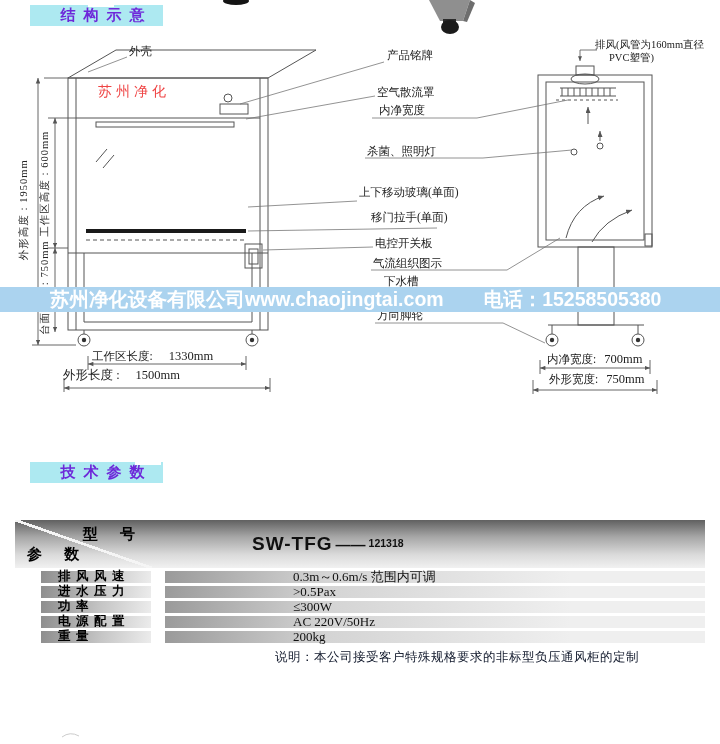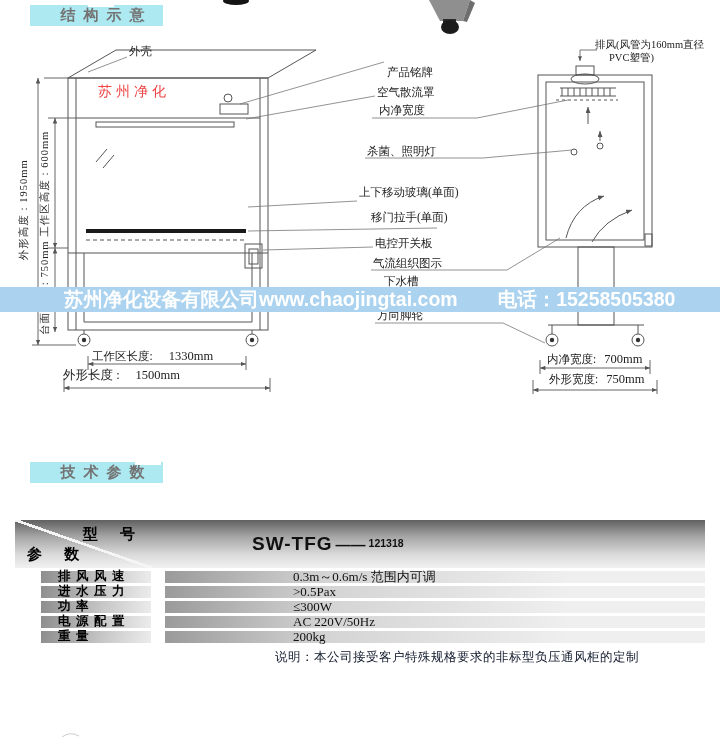--- a/index.html
+++ b/index.html
@@ -7,27 +7,27 @@
   .page{position:relative;width:720px;height:744px;background:#fff;overflow:hidden;
         font-family:"Liberation Serif",serif;color:#222}
   svg.diagram{position:absolute;left:0;top:0;z-index:1}
   .lbl{position:absolute;font-size:11.5px;line-height:1.1;color:#222;white-space:nowrap;z-index:2;
        font-family:"Liberation Serif",serif}
   .rot{transform:rotate(-90deg);transform-origin:center;text-align:center;font-size:10.5px;letter-spacing:1px}
   .brand{font-size:14px;letter-spacing:4px;color:#ef4444}
   .exhaust{font-size:10.5px;line-height:1.2}
   .exhaust .l2{padding-left:14px}
   .dimrow .v{margin-left:16px;font-size:12.5px}
-  .badge{position:absolute;left:30px;width:133px;height:21px;background:#ade9f1;color:#737373;
+  .badge{position:absolute;left:30px;width:133px;height:21px;background:#ade9f1;color:#6d28d9;
          font-family:"Liberation Sans",sans-serif;font-weight:bold;font-size:15px;letter-spacing:8px;
          display:flex;align-items:center;justify-content:center;padding-left:20px;z-index:2}
   .badge .notch{position:absolute;background:#fff;height:7px;width:26px}
   .watermark{position:absolute;left:0;top:287px;width:720px;height:25px;background:#abd3ef;z-index:5;
              display:flex;align-items:center;color:#fff;font-family:"Liberation Sans",sans-serif;
-             font-weight:bold;font-size:19.5px;padding-left:64px;white-space:nowrap}
+             font-weight:bold;font-size:19.5px;padding-left:50px;white-space:nowrap}
   .watermark .site{}
   .watermark .phone{margin-left:40px}
   .spec{position:absolute;left:15px;top:520px;width:690px;z-index:2;font-family:"Liberation Sans",sans-serif}
   .spec-header{position:relative;height:48px;
                background:linear-gradient(180deg,#606060,#a6a6a6 35%,#dadada 72%,#f1f1f1)}
   .hdr-left{position:absolute;left:0;top:0;width:137px;height:48px}
   .hdr-diag{position:absolute;left:0;top:0;width:137px;height:48px;
             background:linear-gradient(to top right,rgba(0,0,0,0) 48.5%,#f5f5f5 48.5% 51.5%,rgba(0,0,0,0) 51.5%)}
   .hdr-model{position:absolute;right:8px;top:5px;font-weight:bold;font-size:15px;letter-spacing:9px;color:#000}
   .hdr-param{position:absolute;left:12px;bottom:4px;font-weight:bold;font-size:15px;letter-spacing:9px;color:#000}
@@ -171,21 +171,21 @@
     <div class="notch" style="left:58px;top:-5px"></div>
     <span>结构示意</span>
   </div>
   <div class="badge" style="top:462px">
     <div class="notch" style="left:105px;top:-4px"></div>
     <span>技术参数</span>
   </div>
 
   <div class="lbl brand" style="left:98px;top:84px">苏州净化</div>
   <div class="lbl" style="left:129px;top:45px">外壳</div>
-  <div class="lbl" style="left:387px;top:66px">产品铭牌</div>
+  <div class="lbl" style="left:387px;top:49px">产品铭牌</div>
   <div class="lbl" style="left:377px;top:86px">空气散流罩</div>
   <div class="lbl" style="left:379px;top:104px">内净宽度</div>
   <div class="lbl" style="left:367px;top:145px">杀菌、照明灯</div>
   <div class="lbl" style="left:359px;top:186px">上下移动玻璃(单面)</div>
   <div class="lbl" style="left:371px;top:211px">移门拉手(单面)</div>
   <div class="lbl" style="left:375px;top:237px">电控开关板</div>
   <div class="lbl" style="left:373px;top:257px">气流组织图示</div>
   <div class="lbl" style="left:384px;top:275px">下水槽</div>
   <div class="lbl" style="left:377px;top:309px">万向脚轮</div>
 

